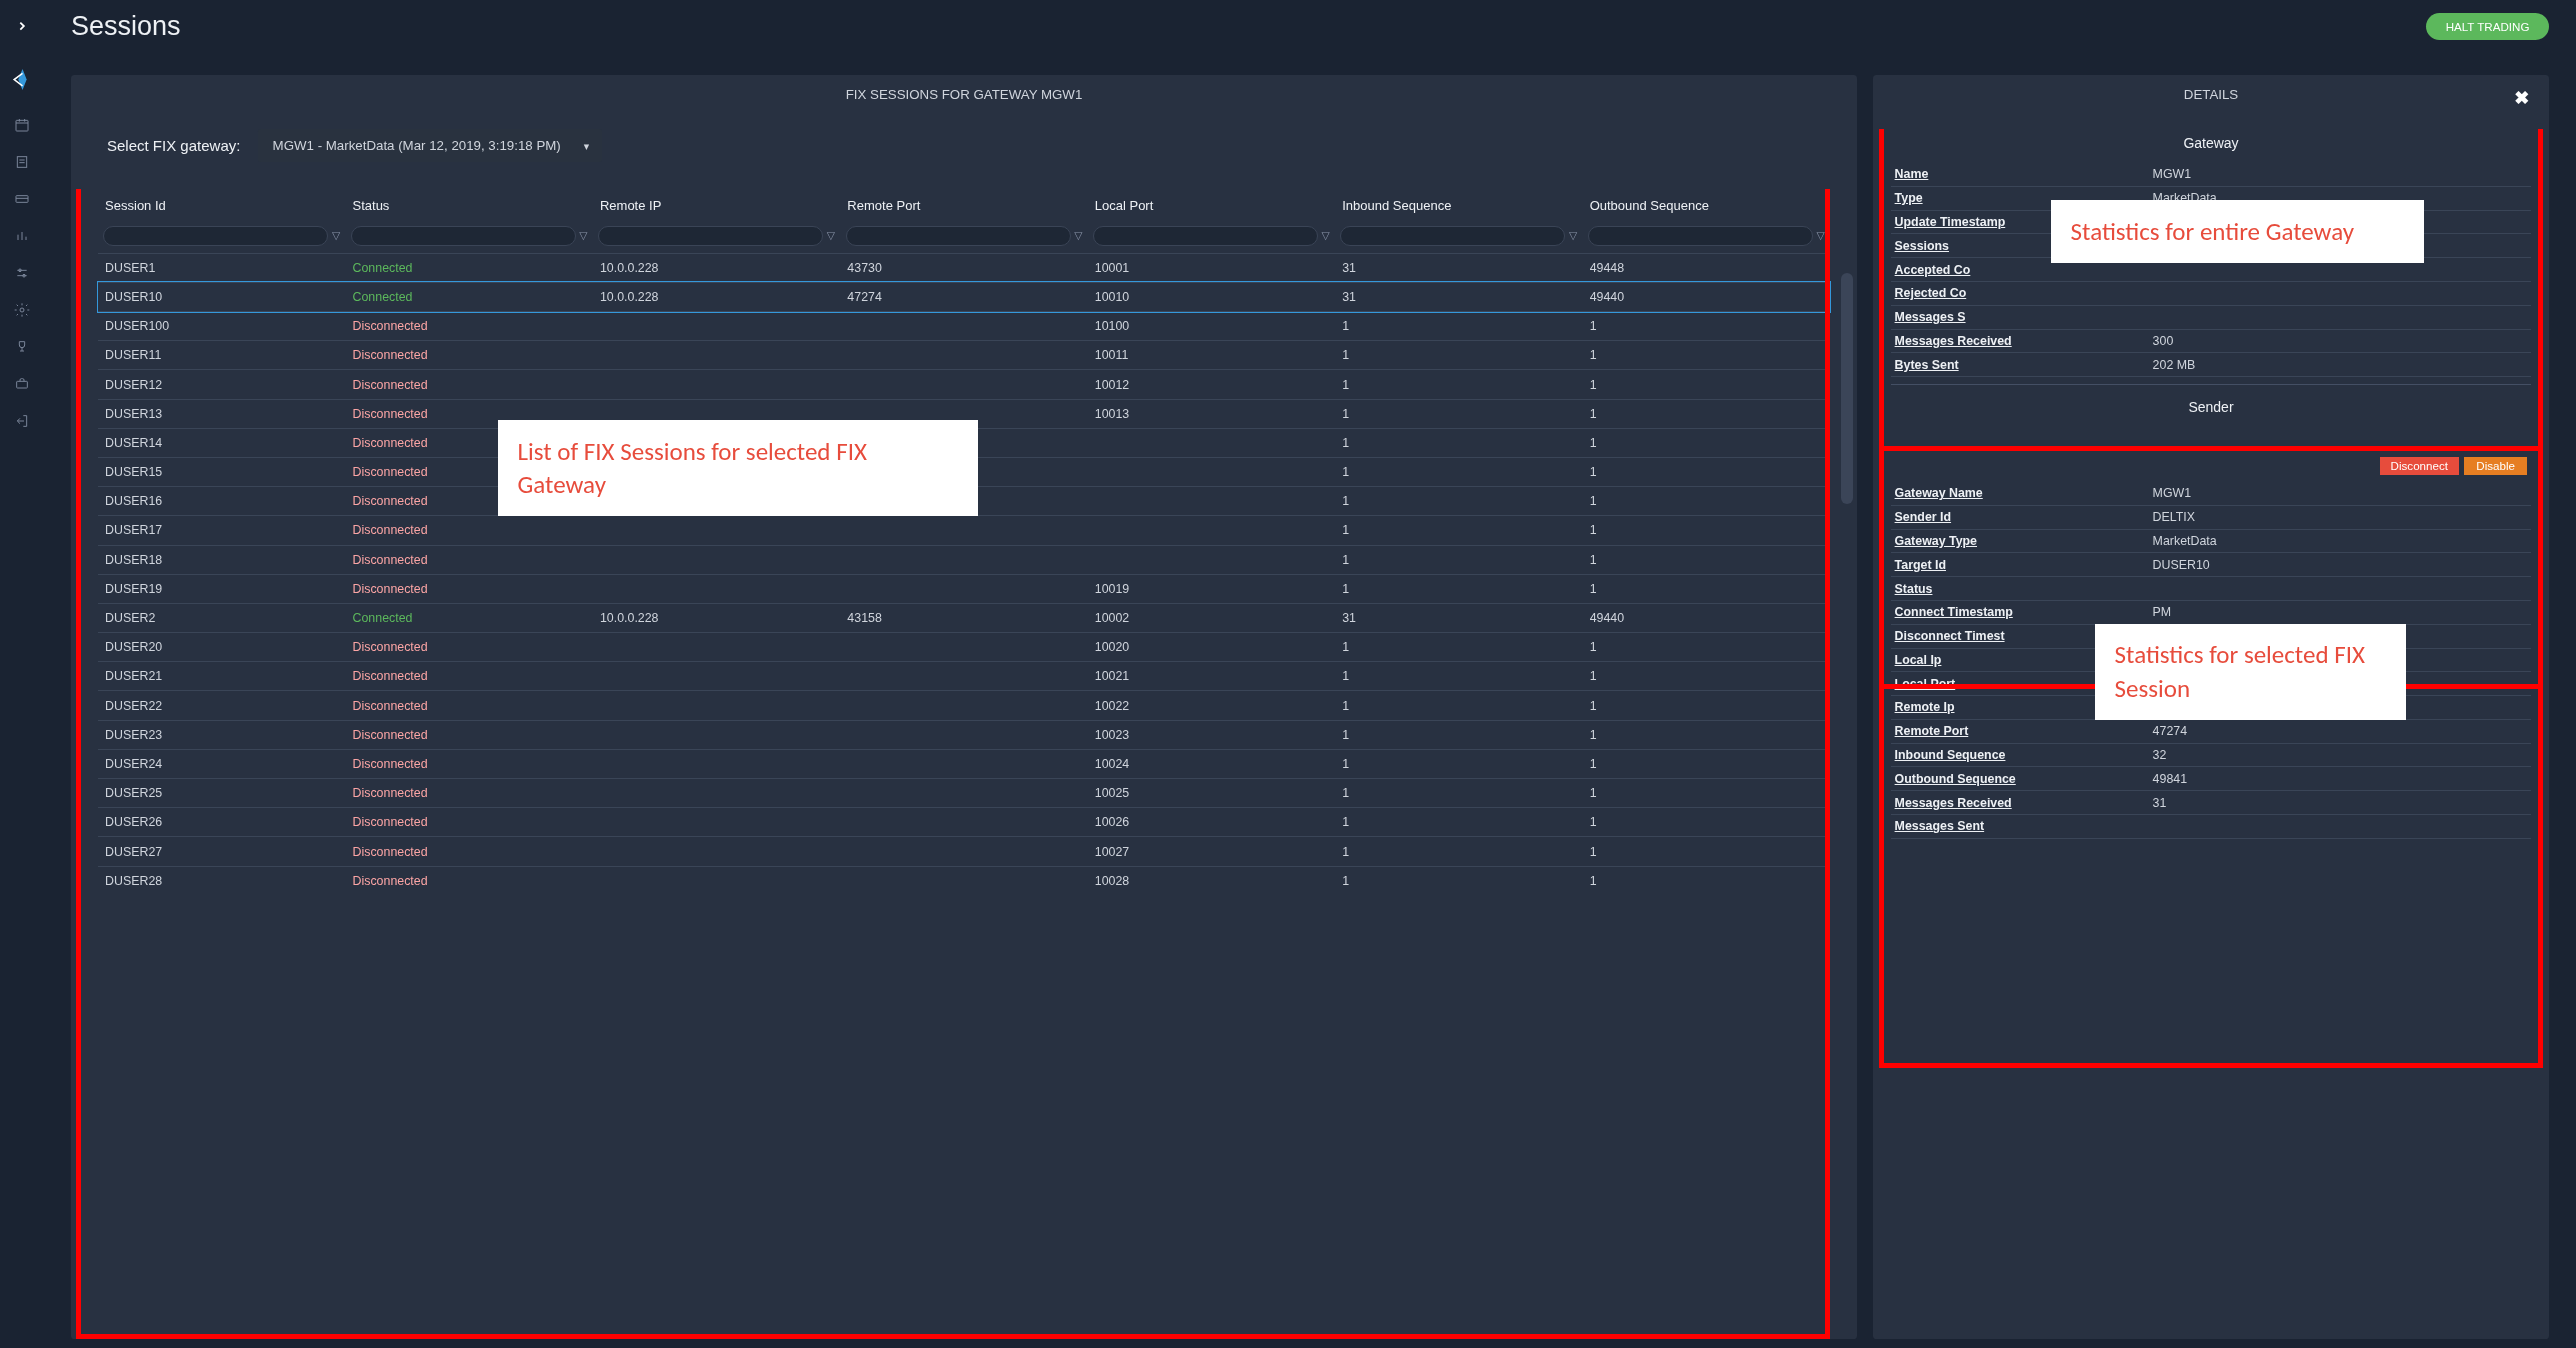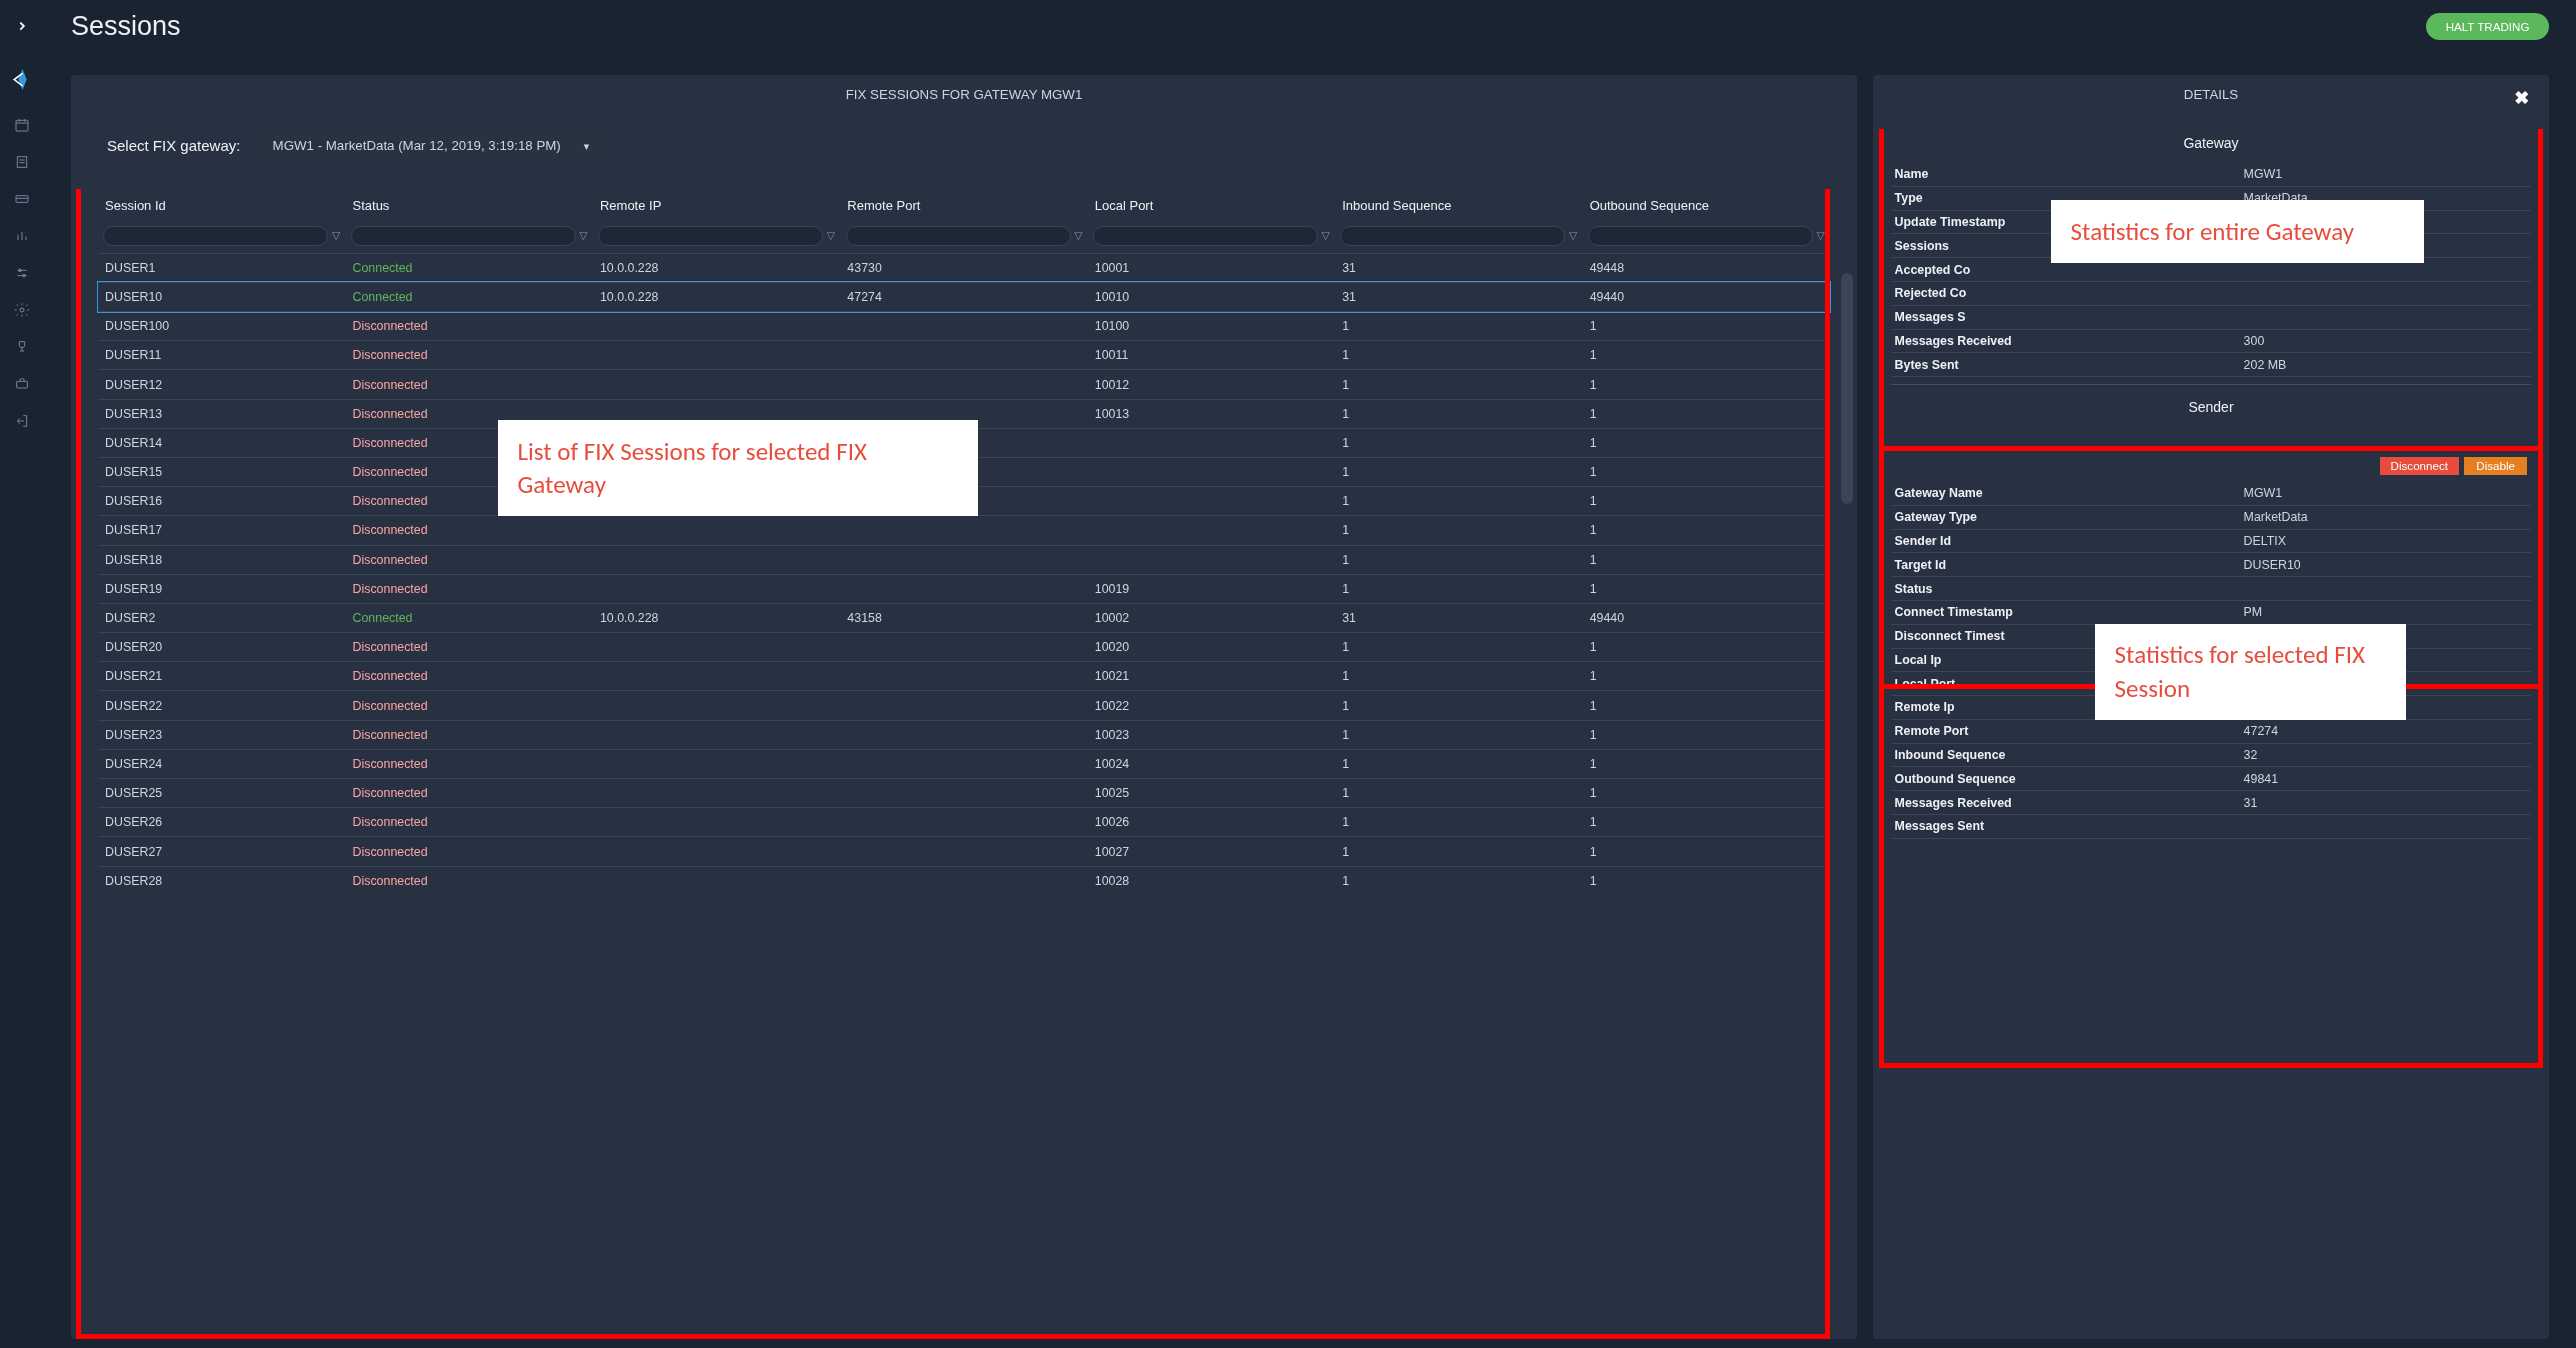--- a/index.html
+++ b/index.html
@@ -50,21 +50,21 @@
   tbody td { padding: 7.1px 7.1px; color: #d0d5dd; }
   .status-connected { color: #5cb85c; }
   .status-disconnected { color: #fca5a5; }
   
   .scroll-thumb { position: absolute; right: 3.6px; top: 84px; width: 12.4px; height: 231px; background: #3b4558; border-radius: 6.2px; }
   
   
   .details-body { padding: 0 18px 9px 18px; overflow: hidden; flex: 1; position: relative; }
   .detail-section-title { text-align: center; font-size: 14px; color: #eef1f5; padding: 5.3px 0 12.4px 0; }
   .kv-row { display: flex; border-bottom: 0.9px solid #3a4557; padding: 4.4px 3.6px; font-size: 12.4px; }
-  .kv-key { width: 349px; font-weight: 600; color: #eef1f5; }
+  .kv-key { width: 258px; font-weight: 600; color: #eef1f5; text-decoration: underline; }
   .kv-val { flex: 1; color: #d0d5dd; }
   .section-divider { border-top: 1.8px solid #444f64; margin-top: 7.1px; }
   
   .action-row { display: flex; justify-content: flex-end; gap: 5.3px; padding: 1.8px 3.6px 7.1px 3.6px; }
   .btn-disconnect { background: #e74c3c; color: #fff; border: none; padding: 2.7px 10.7px; font-size: 11.6px; cursor: pointer; }
   .btn-disable { background: #e67e22; color: #fff; border: none; padding: 2.7px 12.4px; font-size: 11.6px; cursor: pointer; }
   
   .annotation { position: absolute; background: #fff; color: #e74c3c; font-size: 25px; padding: 14.2px 19.6px; z-index: 10; font-family: 'Calibri', Arial, sans-serif; line-height: 1.35; }
 </style>
 </head>
@@ -488,26 +488,26 @@
             <div class="action-row">
               <button class="btn-disconnect">Disconnect</button>
               <button class="btn-disable">Disable</button>
             </div>
             <div id="session-kv">
                 <div class="kv-row">
                   <div class="kv-key">Gateway Name</div>
                   <div class="kv-val">MGW1</div>
                 </div>
                 <div class="kv-row">
+                  <div class="kv-key">Sender Id</div>
+                  <div class="kv-val">DELTIX</div>
+                </div>
+                <div class="kv-row">
                   <div class="kv-key">Gateway Type</div>
                   <div class="kv-val">MarketData</div>
-                </div>
-                <div class="kv-row">
-                  <div class="kv-key">Sender Id</div>
-                  <div class="kv-val">DELTIX</div>
                 </div>
                 <div class="kv-row">
                   <div class="kv-key">Target Id</div>
                   <div class="kv-val">DUSER10</div>
                 </div>
                 <div class="kv-row">
                   <div class="kv-key">Status</div>
                   <div class="kv-val"></div>
                 </div>
                 <div class="kv-row">

